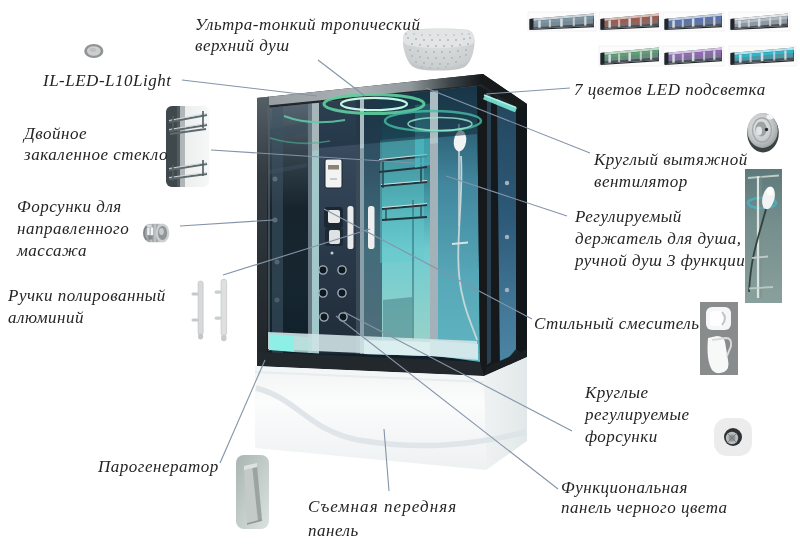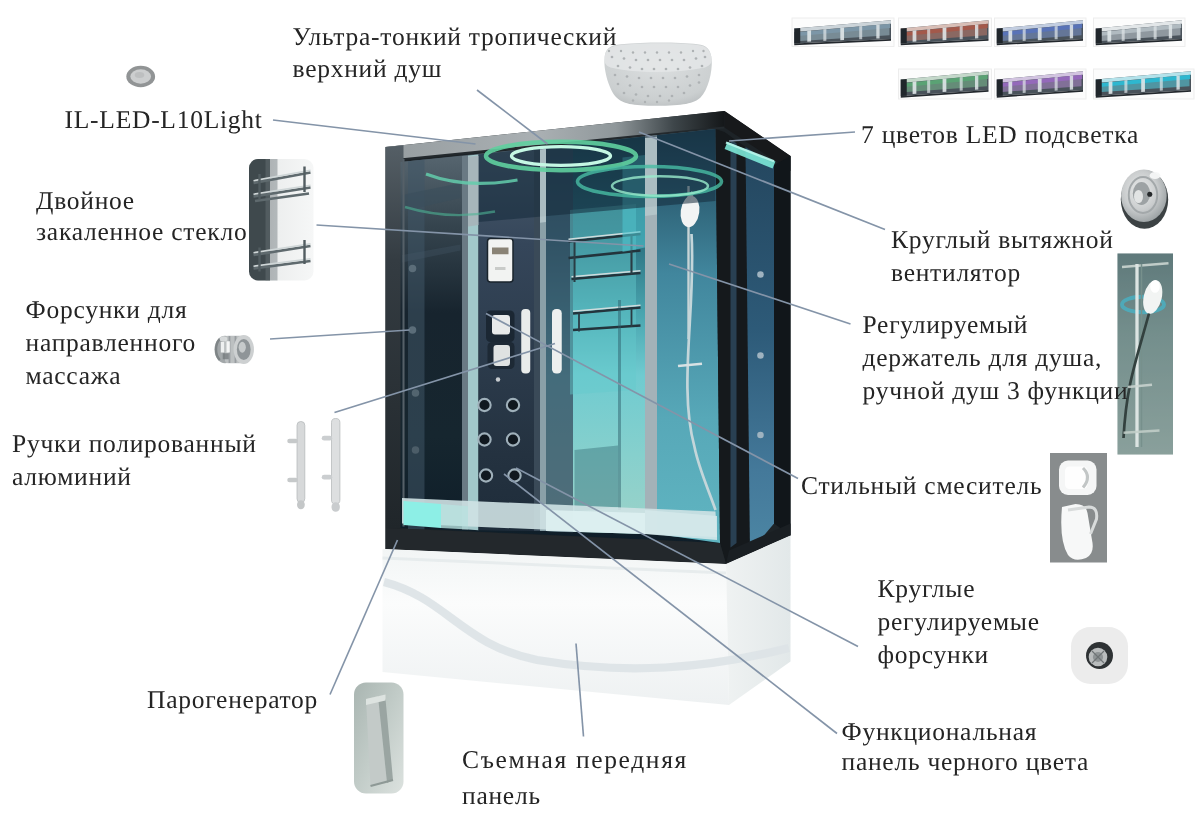--- a/index.html
+++ b/index.html
@@ -1,16 +1,16 @@
 <!DOCTYPE html>
 <html><head>
 <meta charset="utf-8">
 <style>
 html,body{margin:0;padding:0;background:#fff;}
-#wrap{position:relative;width:800px;height:549px;background:#fff;overflow:hidden;}
+#wrap{position:relative;width:800px;height:549px;background:#fff;overflow:hidden;font-style:italic;}
 svg{display:block;}
 text{font-family:"Liberation Serif",serif;fill:#242424;}
 </style>
 </head>
 <body>
 <div id="wrap">
 <svg width="800" height="549" viewBox="0 0 800 549">
 <defs>
 <linearGradient id="topband" x1="0" y1="0" x2="1" y2="0">
   <stop offset="0" stop-color="#969da0"></stop>

